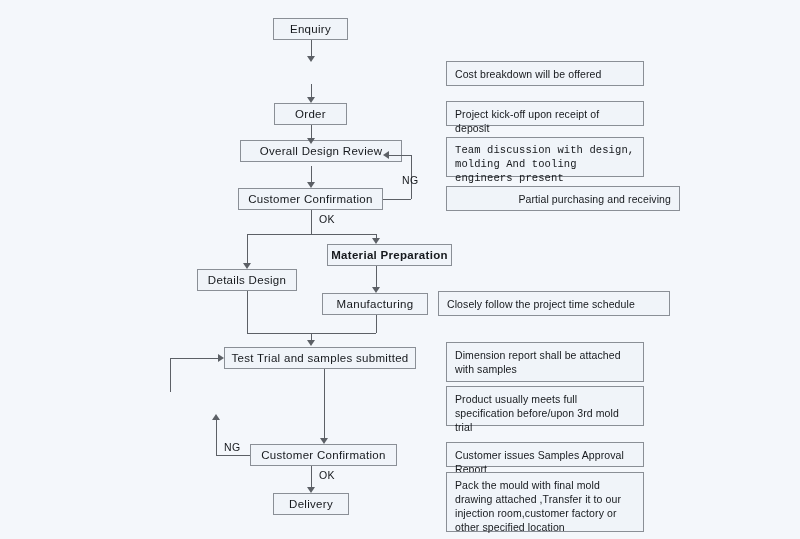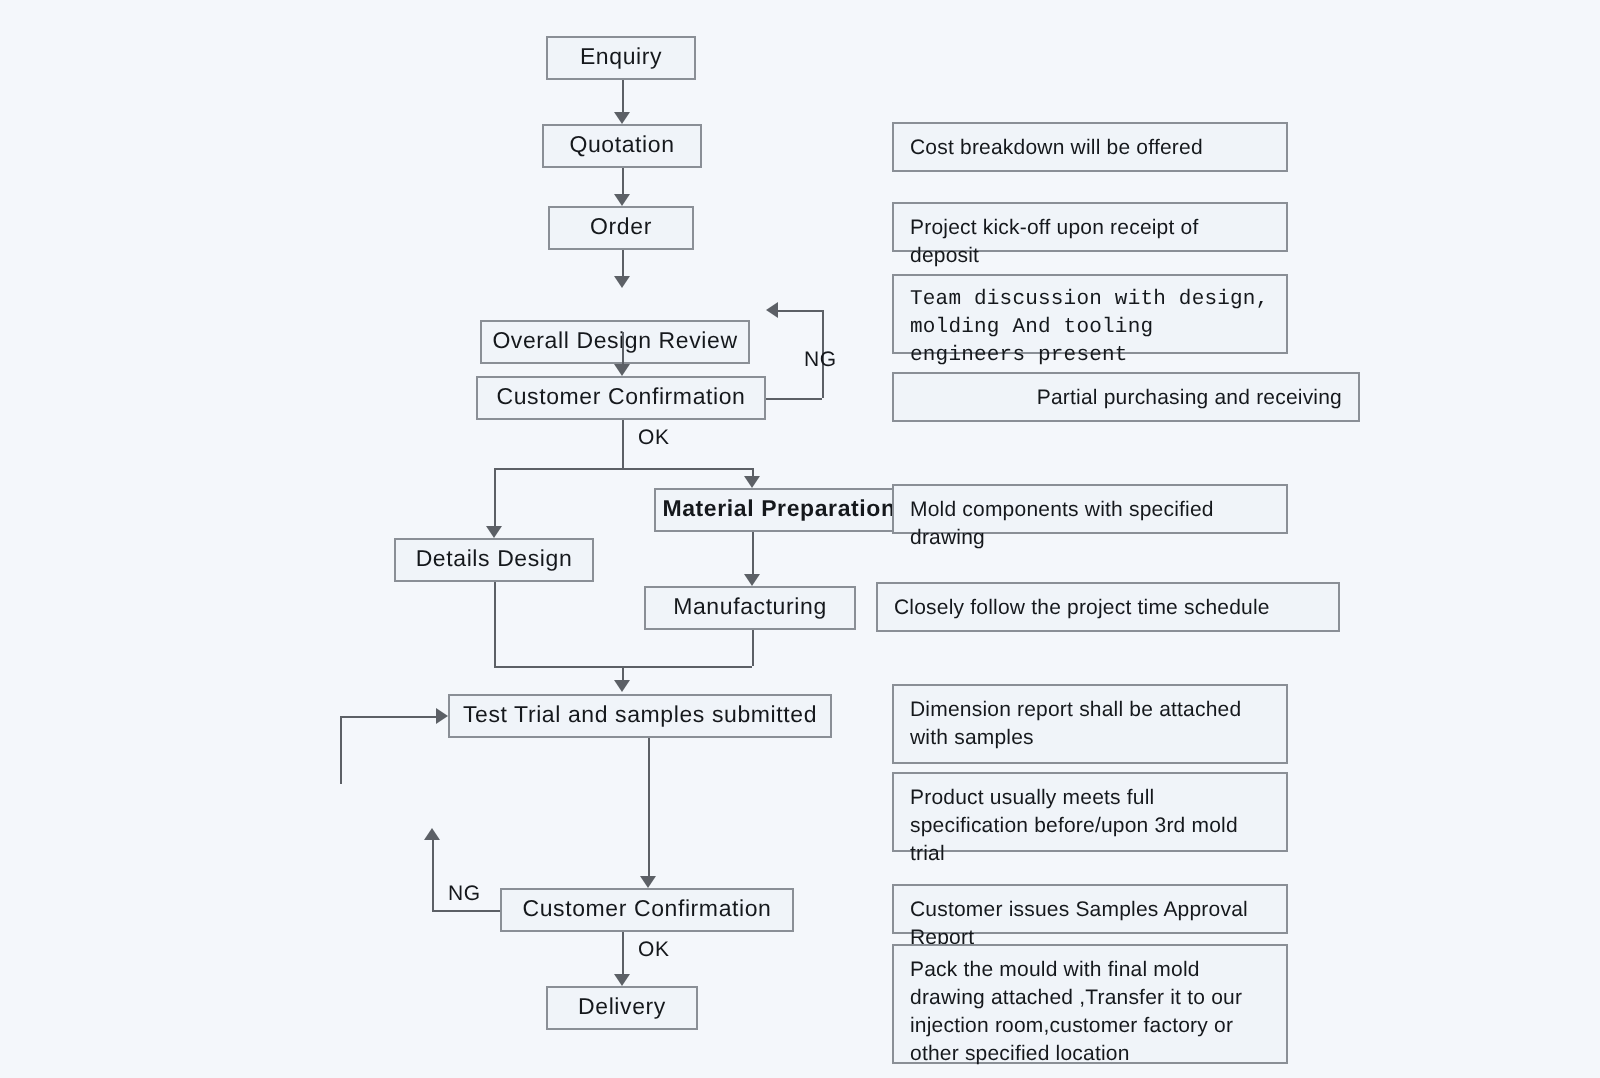--- a/index.html
+++ b/index.html
@@ -89,29 +89,26 @@
 </style>
 </head>
 <body>
 
 <div id="canvas">
 
   <div class="node" style="left:273px; top:18px; width:75px; height:22px;">
     <span>Enquiry</span>
   </div>
 
-  <div class="node" style="left:271px; top:62px; width:80px; height:22px;">
-    <span>Quotation</span>
-  </div>
 
   <div class="node" style="left:274px; top:103px; width:73px; height:22px;">
     <span>Order</span>
   </div>
 
-  <div class="node" style="left:240px; top:160px; width:135px; height:22px;">
+  <div class="node" style="left:240px; top:140px; width:162px; height:22px;">
     <span>Overall Design Review</span>
   </div>
 
   <div class="node" style="left:238px; top:188px; width:145px; height:22px;">
     <span>Customer Confirmation</span>
   </div>
 
   <div class="node" style="left:327px; top:244px; width:125px; height:22px;font-weight:bold;">
     <span>Material Preparation</span>
   </div>
@@ -201,23 +198,20 @@
   </div>
 
   <div class="note" style="left:446px; top:137px; width:198px; height:40px;font-family:Liberation Mono, monospace;">
     <span>Team discussion with design, molding And tooling engineers present</span>
   </div>
 
   <div class="note" style="left:446px; top:186px; width:234px; height:25px;text-align:right;">
     <span>Partial purchasing and receiving</span>
   </div>
 
-  <div class="note" style="left:446px; top:242px; width:198px; height:25px;">
-    <span>Mold components with specified drawing</span>
-  </div>
 
   <div class="note" style="left:438px; top:291px; width:232px; height:25px;">
     <span>Closely follow the project time schedule</span>
   </div>
 
   <div class="note" style="left:446px; top:342px; width:198px; height:40px;">
     <span>Dimension report shall be attached with samples</span>
   </div>
 
   <div class="note" style="left:446px; top:386px; width:198px; height:40px;">

